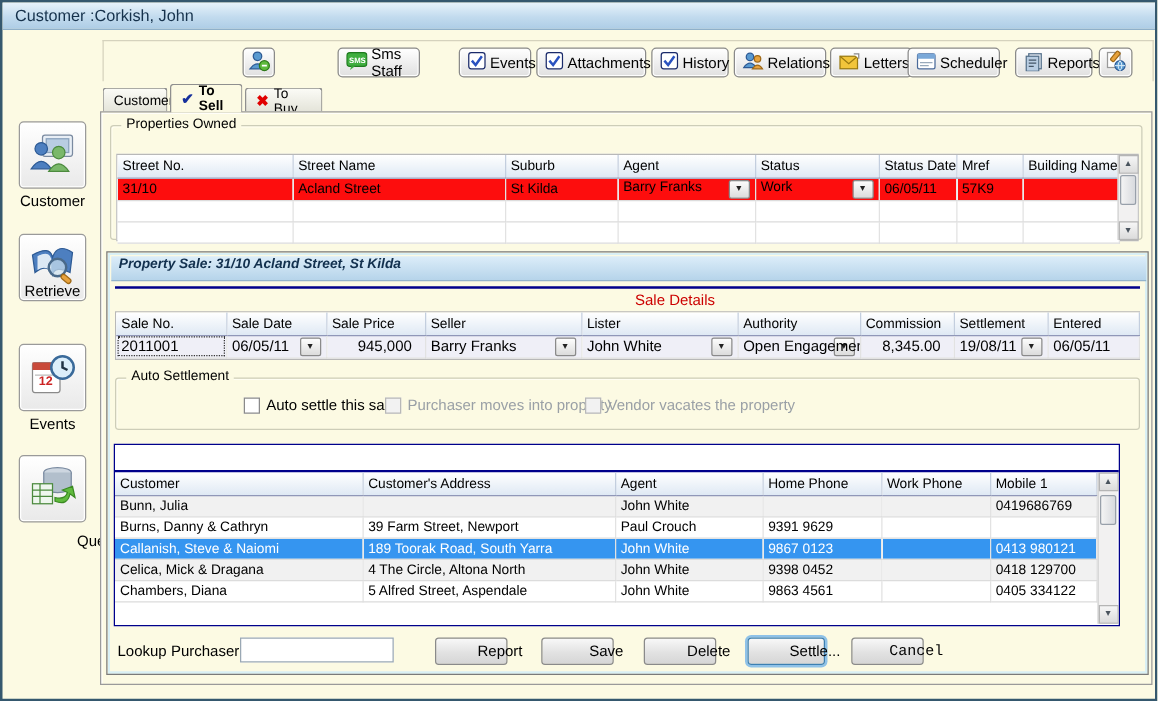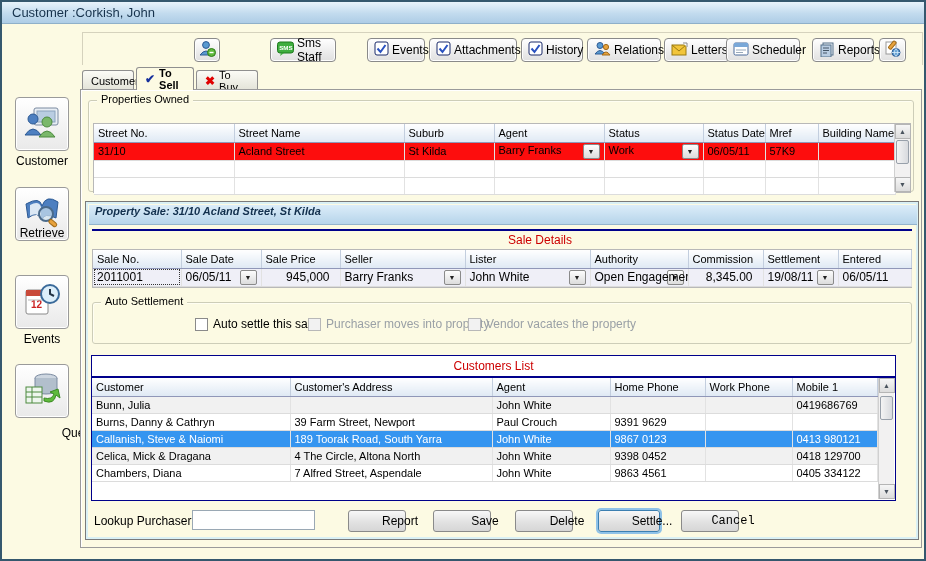--- a/index.html
+++ b/index.html
@@ -447,21 +447,20 @@
           <span class="cb disabled"></span>
           <span class="cb-label-off">Purchaser moves into property</span>
         </div>
         <div class="cb-row" style="left:375px; top:14px;">
           <span class="cb disabled"></span>
           <span class="cb-label-off">Vendor vacates the property</span>
         </div>
       </div>
 
       <div class="cust-panel">
-        <div class="cust-title">Customers List</div>
         <div class="navy-line" style="left:0; top:20px; width:803px;"></div>
         <table class="grid" style="width:785px; position:absolute; left:0; top:22px;">
           <colgroup>
             <col style="width:198px">
               <col style="width:202px">
               <col style="width:118px">
             <col style="width:95px">
               <col style="width:87px">
               <col style="width:85px">
           </colgroup>
@@ -501,21 +500,21 @@
           <tr class="odd">
             <td>Celica, Mick &amp; Dragana</td>
                 <td>4 The Circle, Altona North</td>
             <td>John White</td>
                 <td>9398 0452</td>
             <td></td>
                 <td>0418 129700</td>
           </tr>
           <tr>
             <td>Chambers, Diana</td>
-                <td>7 Alfred Street, Aspendale</td>
+                <td>5 Alfred Street, Aspendale</td>
             <td>John White</td>
                 <td>9863 4561</td>
             <td></td>
                 <td>0405 334122</td>
           </tr>
         </tbody>
           </table>
         <div class="vscroll" style="right:1px; top:22px; height:121px;">
           <div class="sb-btn">▲</div>
           <div class="sb-thumb" style="top:18px;"></div>

